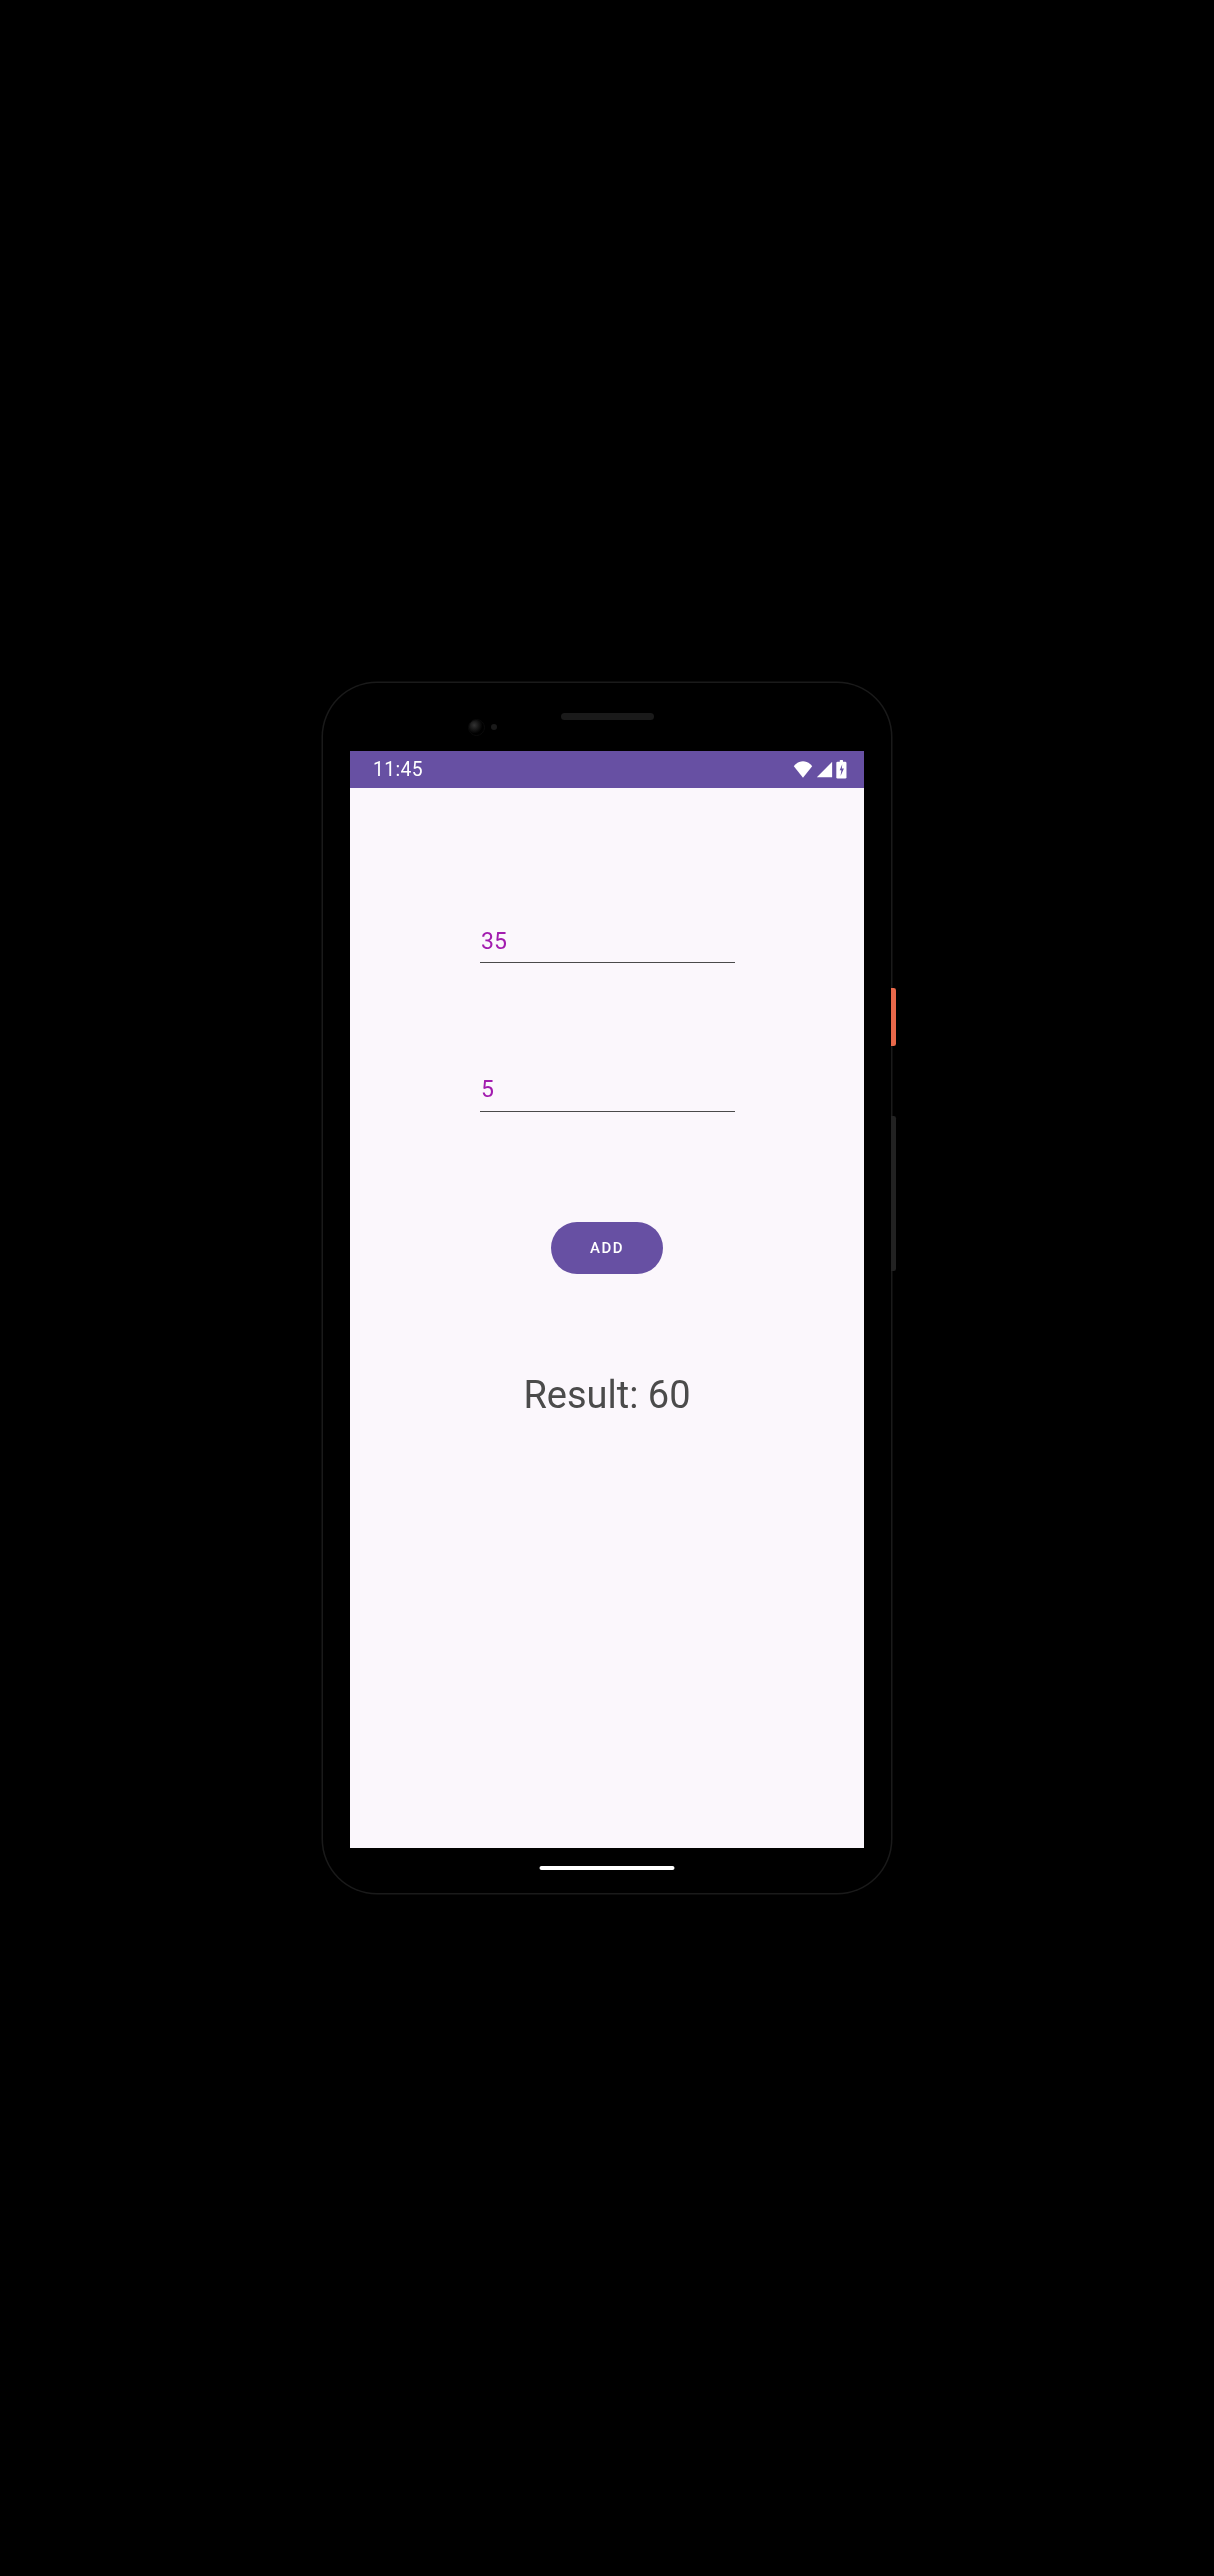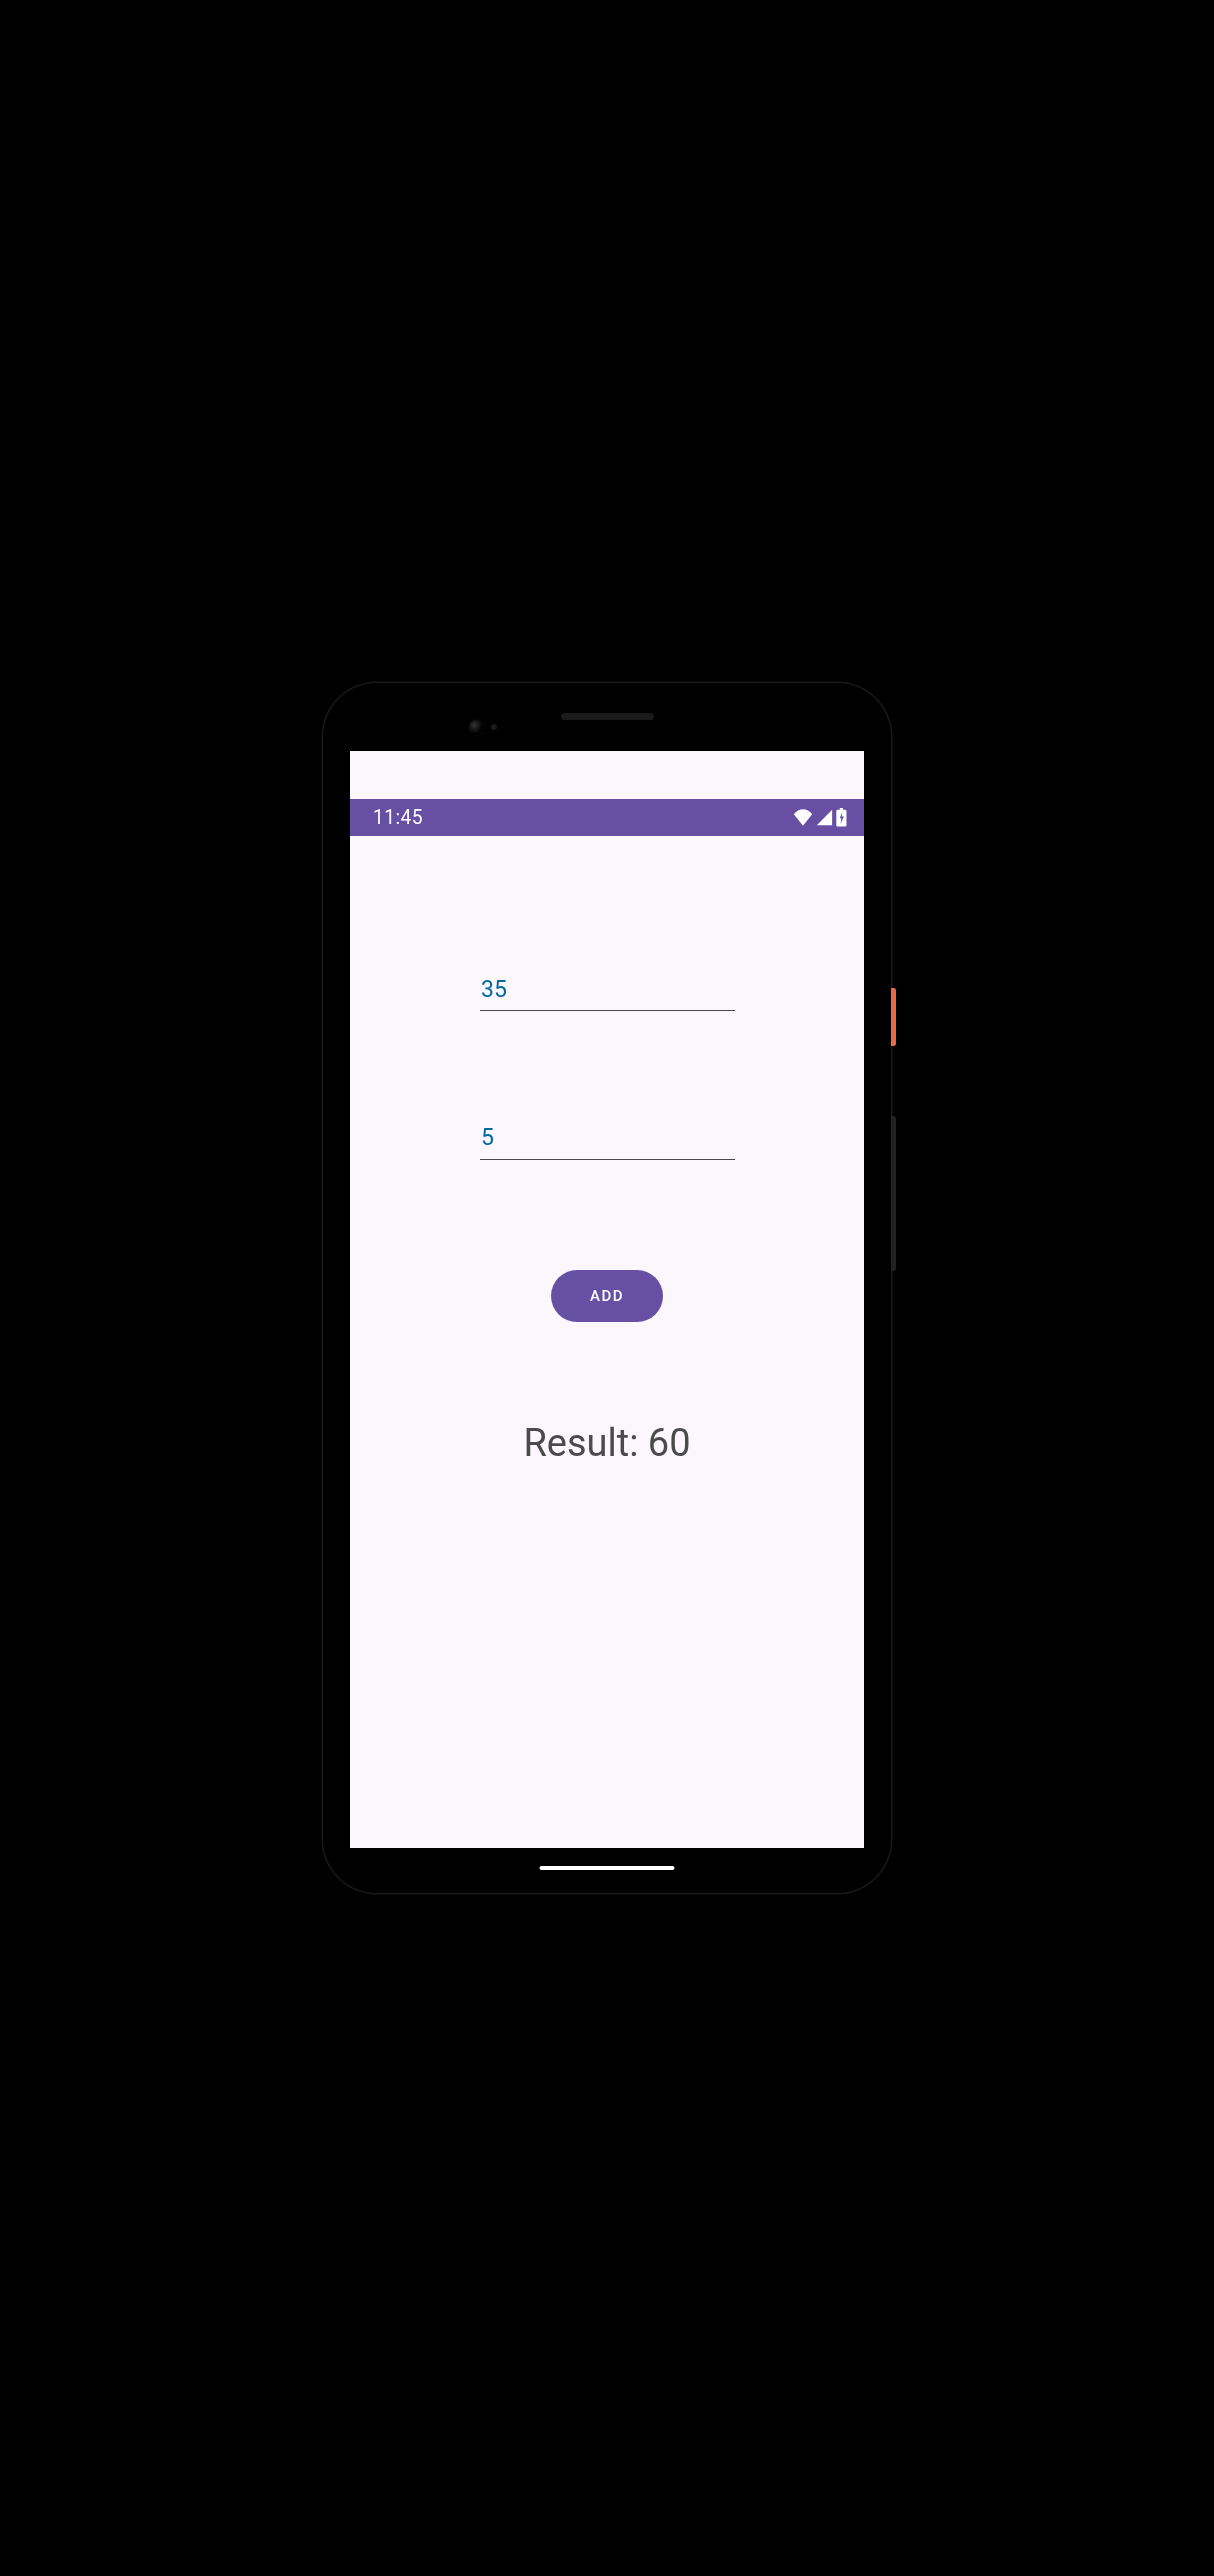--- a/index.html
+++ b/index.html
@@ -99,21 +99,20 @@
       flex-direction: column;
     }
     .status-bar {
       height: 37px;
       background: #6750a3;
       display: flex;
       align-items: center;
       justify-content: space-between;
       padding: 0 17px 0 23px;
       color: #fff;
-      margin-top: 48px;
     }
     .status-time {
       font-size: 19.3px;
       font-weight: 400;
       letter-spacing: 0.4px;
     }
     .status-icons {
       display: flex;
       align-items: center;
       gap: 3.1px;
@@ -130,21 +129,21 @@
       width: 255px;
       position: relative;
       margin-bottom: 108px;
     }
     .text-input {
       width: 100%;
       border: none;
       border-bottom: 1.2px solid #4a4a4a;
       background: transparent;
       font-size: 23px;
-      color: #0369a1;
+      color: #a21caf;
       padding: 4.6px 1.5px 7.7px 1.5px;
       outline: none;
       font-family: inherit;
     }
     .add-button {
       margin-top: 2px;
       background: #6750a3;
       color: #fff;
       border: none;
       border-radius: 28px;

